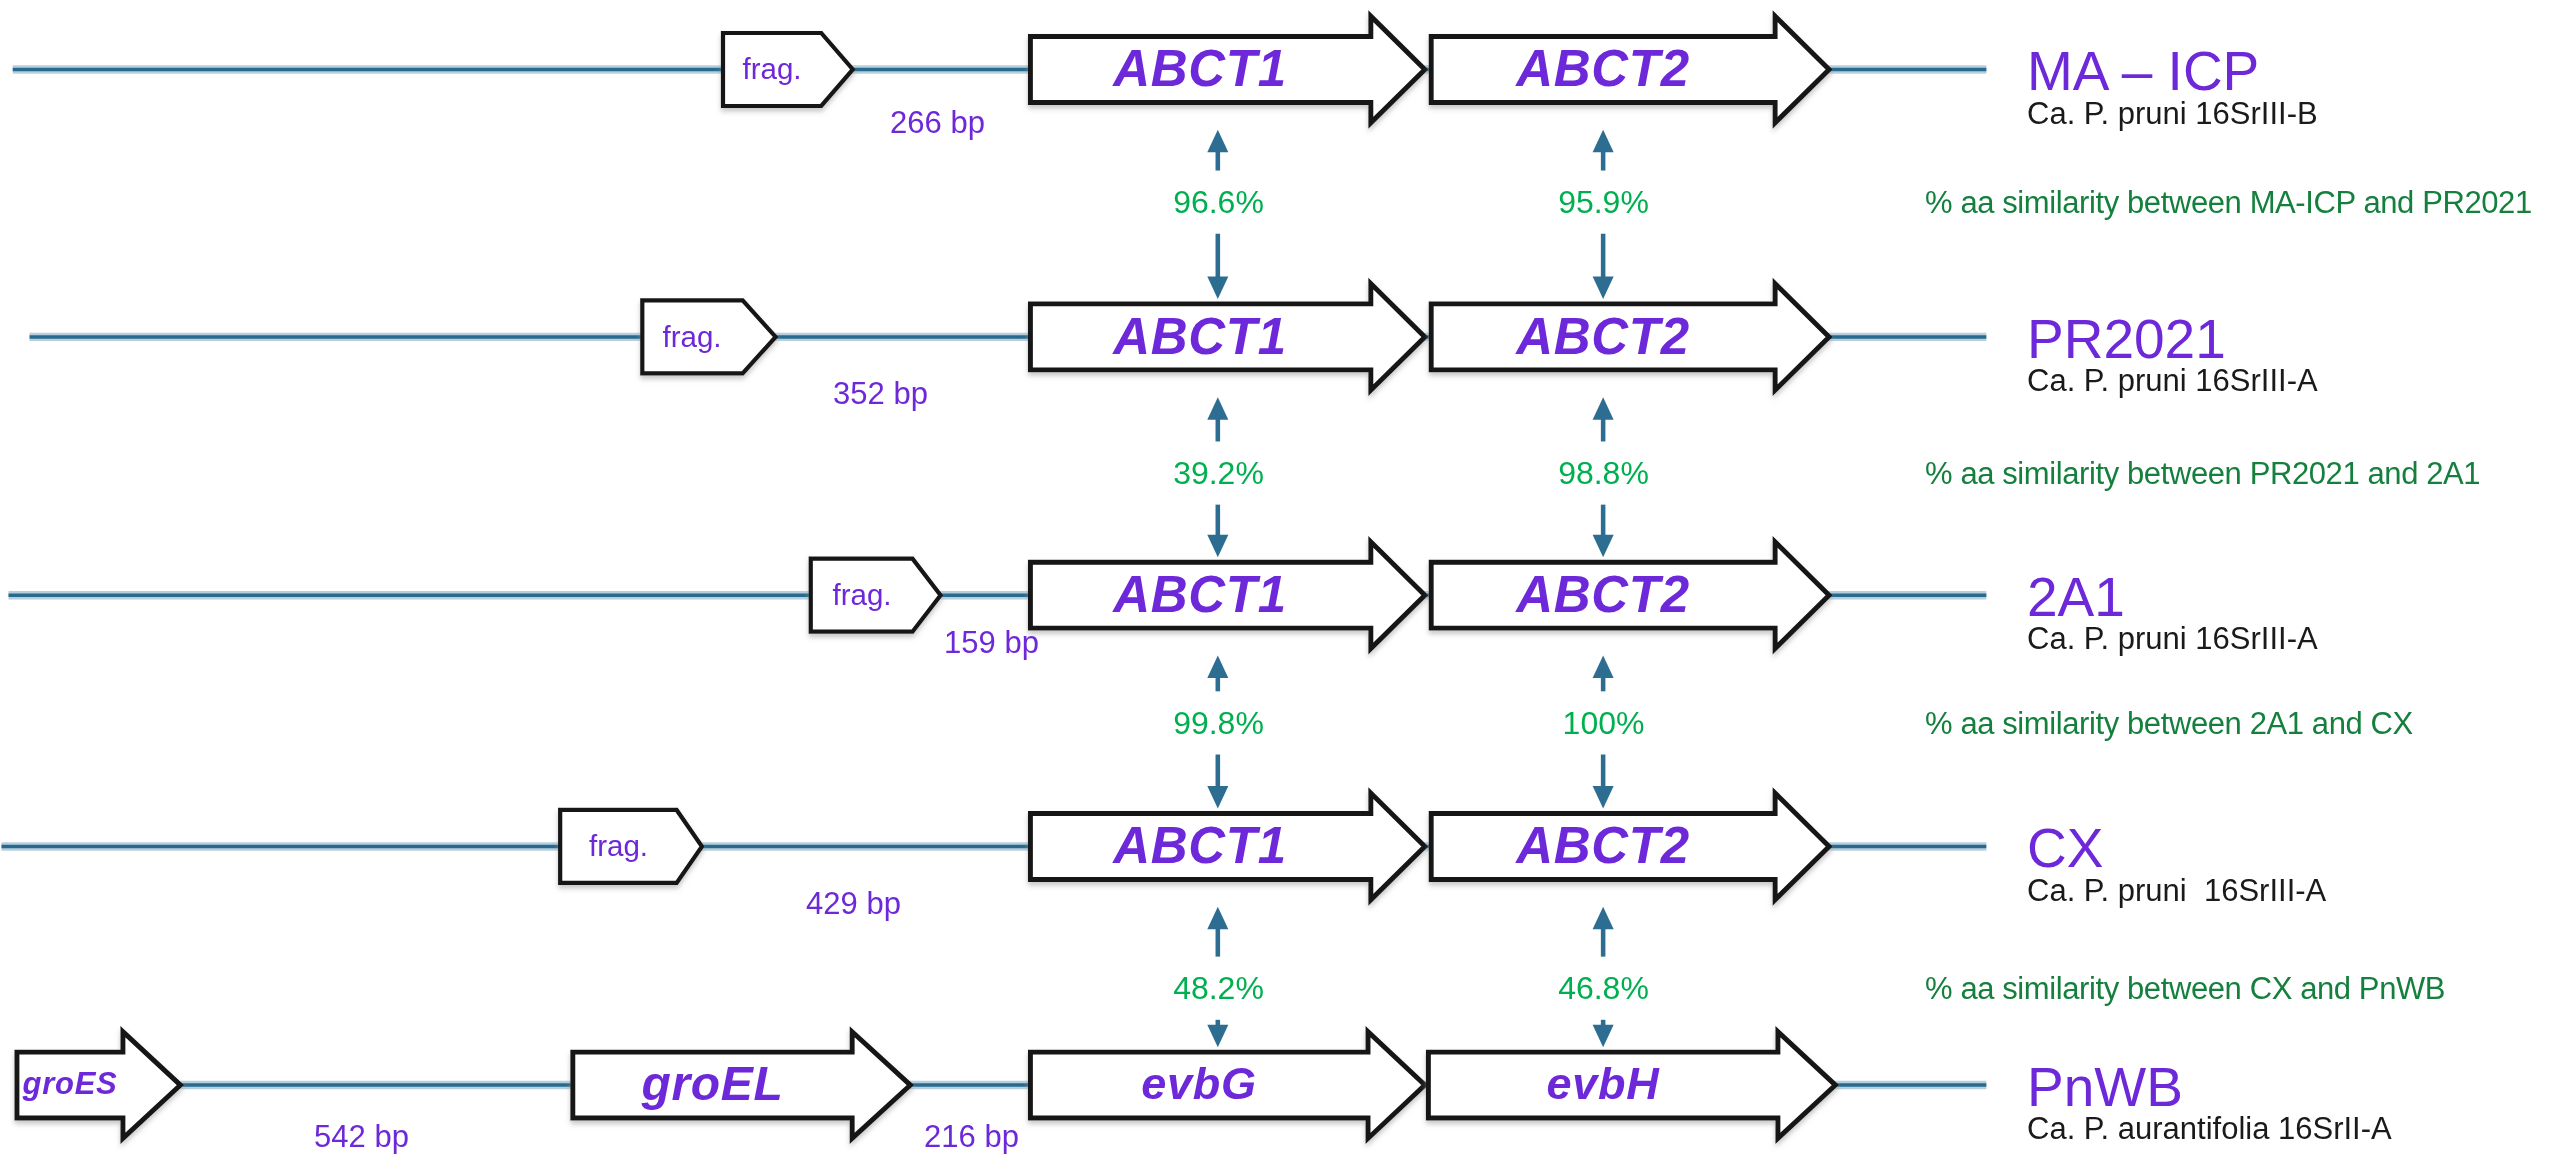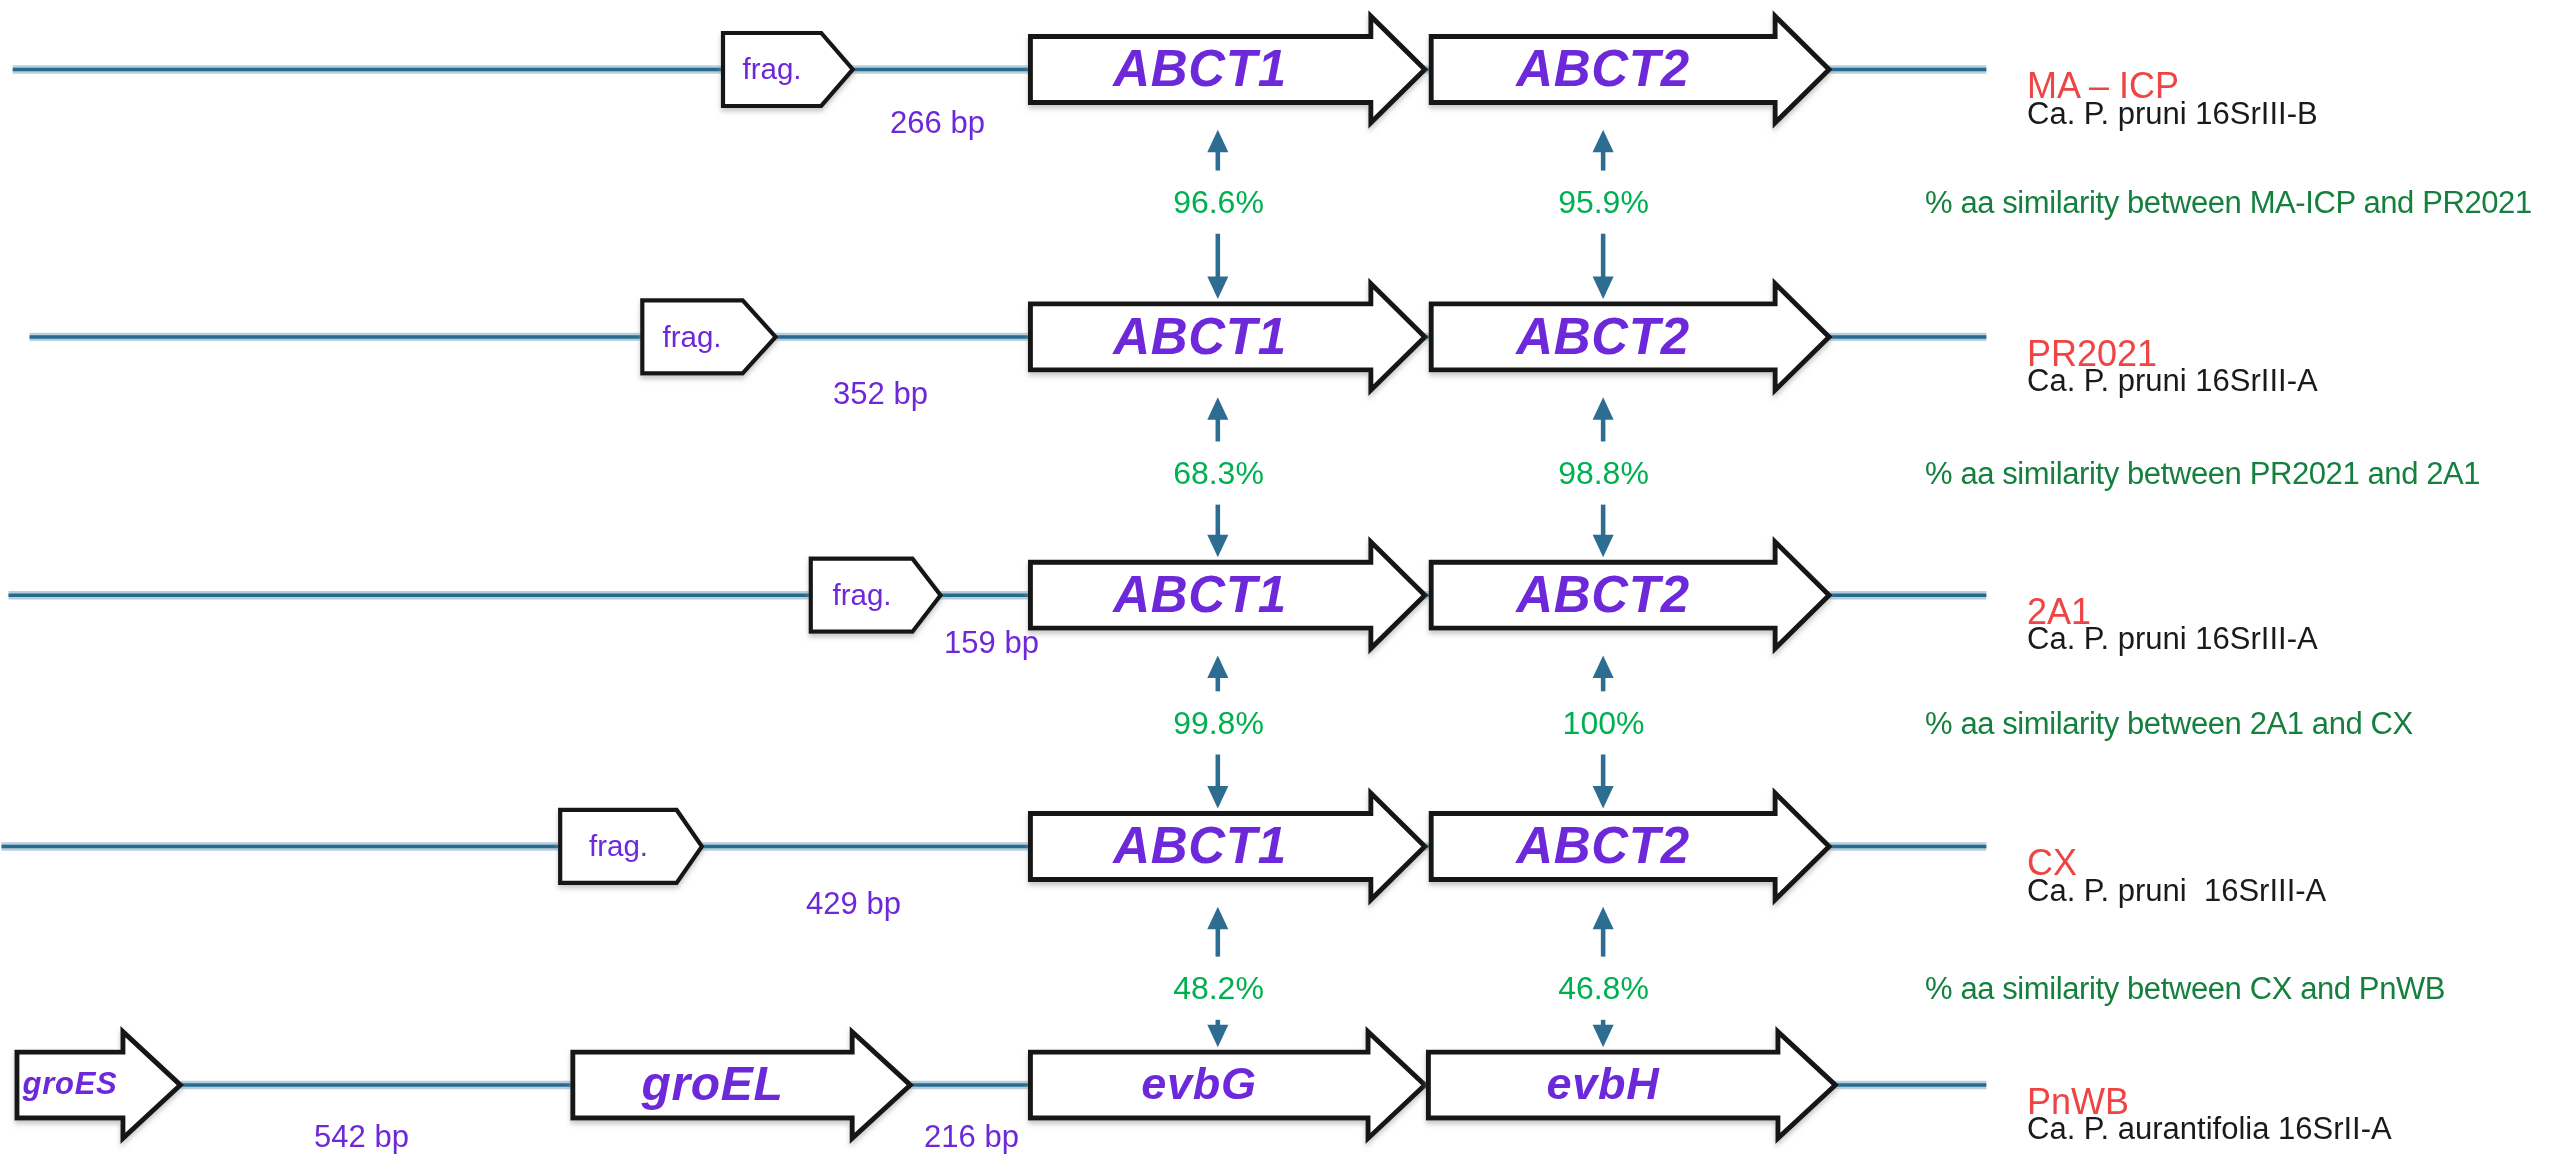--- a/index.html
+++ b/index.html
@@ -4,21 +4,21 @@
 <style>
   html,body{margin:0;padding:0;background:#ffffff;}
   body{width:2576px;height:1170px;position:relative;overflow:hidden;
        font-family:"Liberation Sans",sans-serif;}
   #canvas{position:absolute;left:0;top:0;width:2576px;height:1170px;}
   #shapes{position:absolute;left:0;top:0;}
   .lbl{position:absolute;color:#6d28d9;text-align:center;line-height:1.12;}
   .gene-label{font-style:italic;font-weight:bold;letter-spacing:0.7px;}
   .frag-label{font-weight:400;}
   .bp-label{font-weight:400;white-space:nowrap;margin-top:12px;}
-  .strain-name{position:absolute;font-size:36px;color:#ef4444;line-height:1;white-space:pre;margin-top:24px;}
+  .strain-name{position:absolute;font-size:55px;color:#6d28d9;line-height:1;white-space:pre;}
   .strain-subtitle{position:absolute;font-size:31px;color:#1a1a1a;line-height:1;white-space:pre;}
   .pct{position:absolute;width:225px;text-align:center;font-size:32px;color:#00b050;line-height:1;}
   .note{position:absolute;font-size:31px;color:#15803d;line-height:1;white-space:nowrap;letter-spacing:-0.4px;}
 </style>
 </head>
 <body>
 
 <div id="canvas">
   <svg id="shapes" width="2576" height="1170" viewBox="0 0 3670 1667">
     <defs>
@@ -94,21 +94,21 @@
     <div class="strain-name" style="left: 2027px; top: 570px;">2A1</div>
     <div class="strain-subtitle" style="left: 2027px; top: 623px;">Ca. P. pruni 16SrIII-A</div>
     <div class="strain-name" style="left: 2027px; top: 821px;">CX</div>
     <div class="strain-subtitle" style="left: 2027px; top: 875px;">Ca. P. pruni  16SrIII-A</div>
     <div class="strain-name" style="left: 2027px; top: 1060px;">PnWB</div>
     <div class="strain-subtitle" style="left: 2027px; top: 1113px;">Ca. P. aurantifolia 16SrII-A</div>
 
     <div class="pct" style="left: 1106px; top: 186px;">96.6%</div>
     <div class="pct" style="left: 1491px; top: 186px;">95.9%</div>
     <div class="note" style="left: 1925px; top: 187px;">% aa similarity between MA-ICP and PR2021</div>
-    <div class="pct" style="left: 1106px; top: 457px;">68.3%</div>
+    <div class="pct" style="left: 1106px; top: 457px;">39.2%</div>
     <div class="pct" style="left: 1491px; top: 457px;">98.8%</div>
     <div class="note" style="left: 1925px; top: 458px;">% aa similarity between PR2021 and 2A1</div>
     <div class="pct" style="left: 1106px; top: 707px;">99.8%</div>
     <div class="pct" style="left: 1491px; top: 707px;">100%</div>
     <div class="note" style="left: 1925px; top: 708px;">% aa similarity between 2A1 and CX</div>
     <div class="pct" style="left: 1106px; top: 972px;">48.2%</div>
     <div class="pct" style="left: 1491px; top: 972px;">46.8%</div>
     <div class="note" style="left: 1925px; top: 973px;">% aa similarity between CX and  PnWB</div>
   <div class="lbl frag-label" style="left: 723px; top: 52px; width: 98px; font-size: 29.5px;">frag.</div>
       <div class="lbl gene-label" style="left: 1030px; top: 40px; width: 340px; font-size: 51px;">ABCT1</div>

